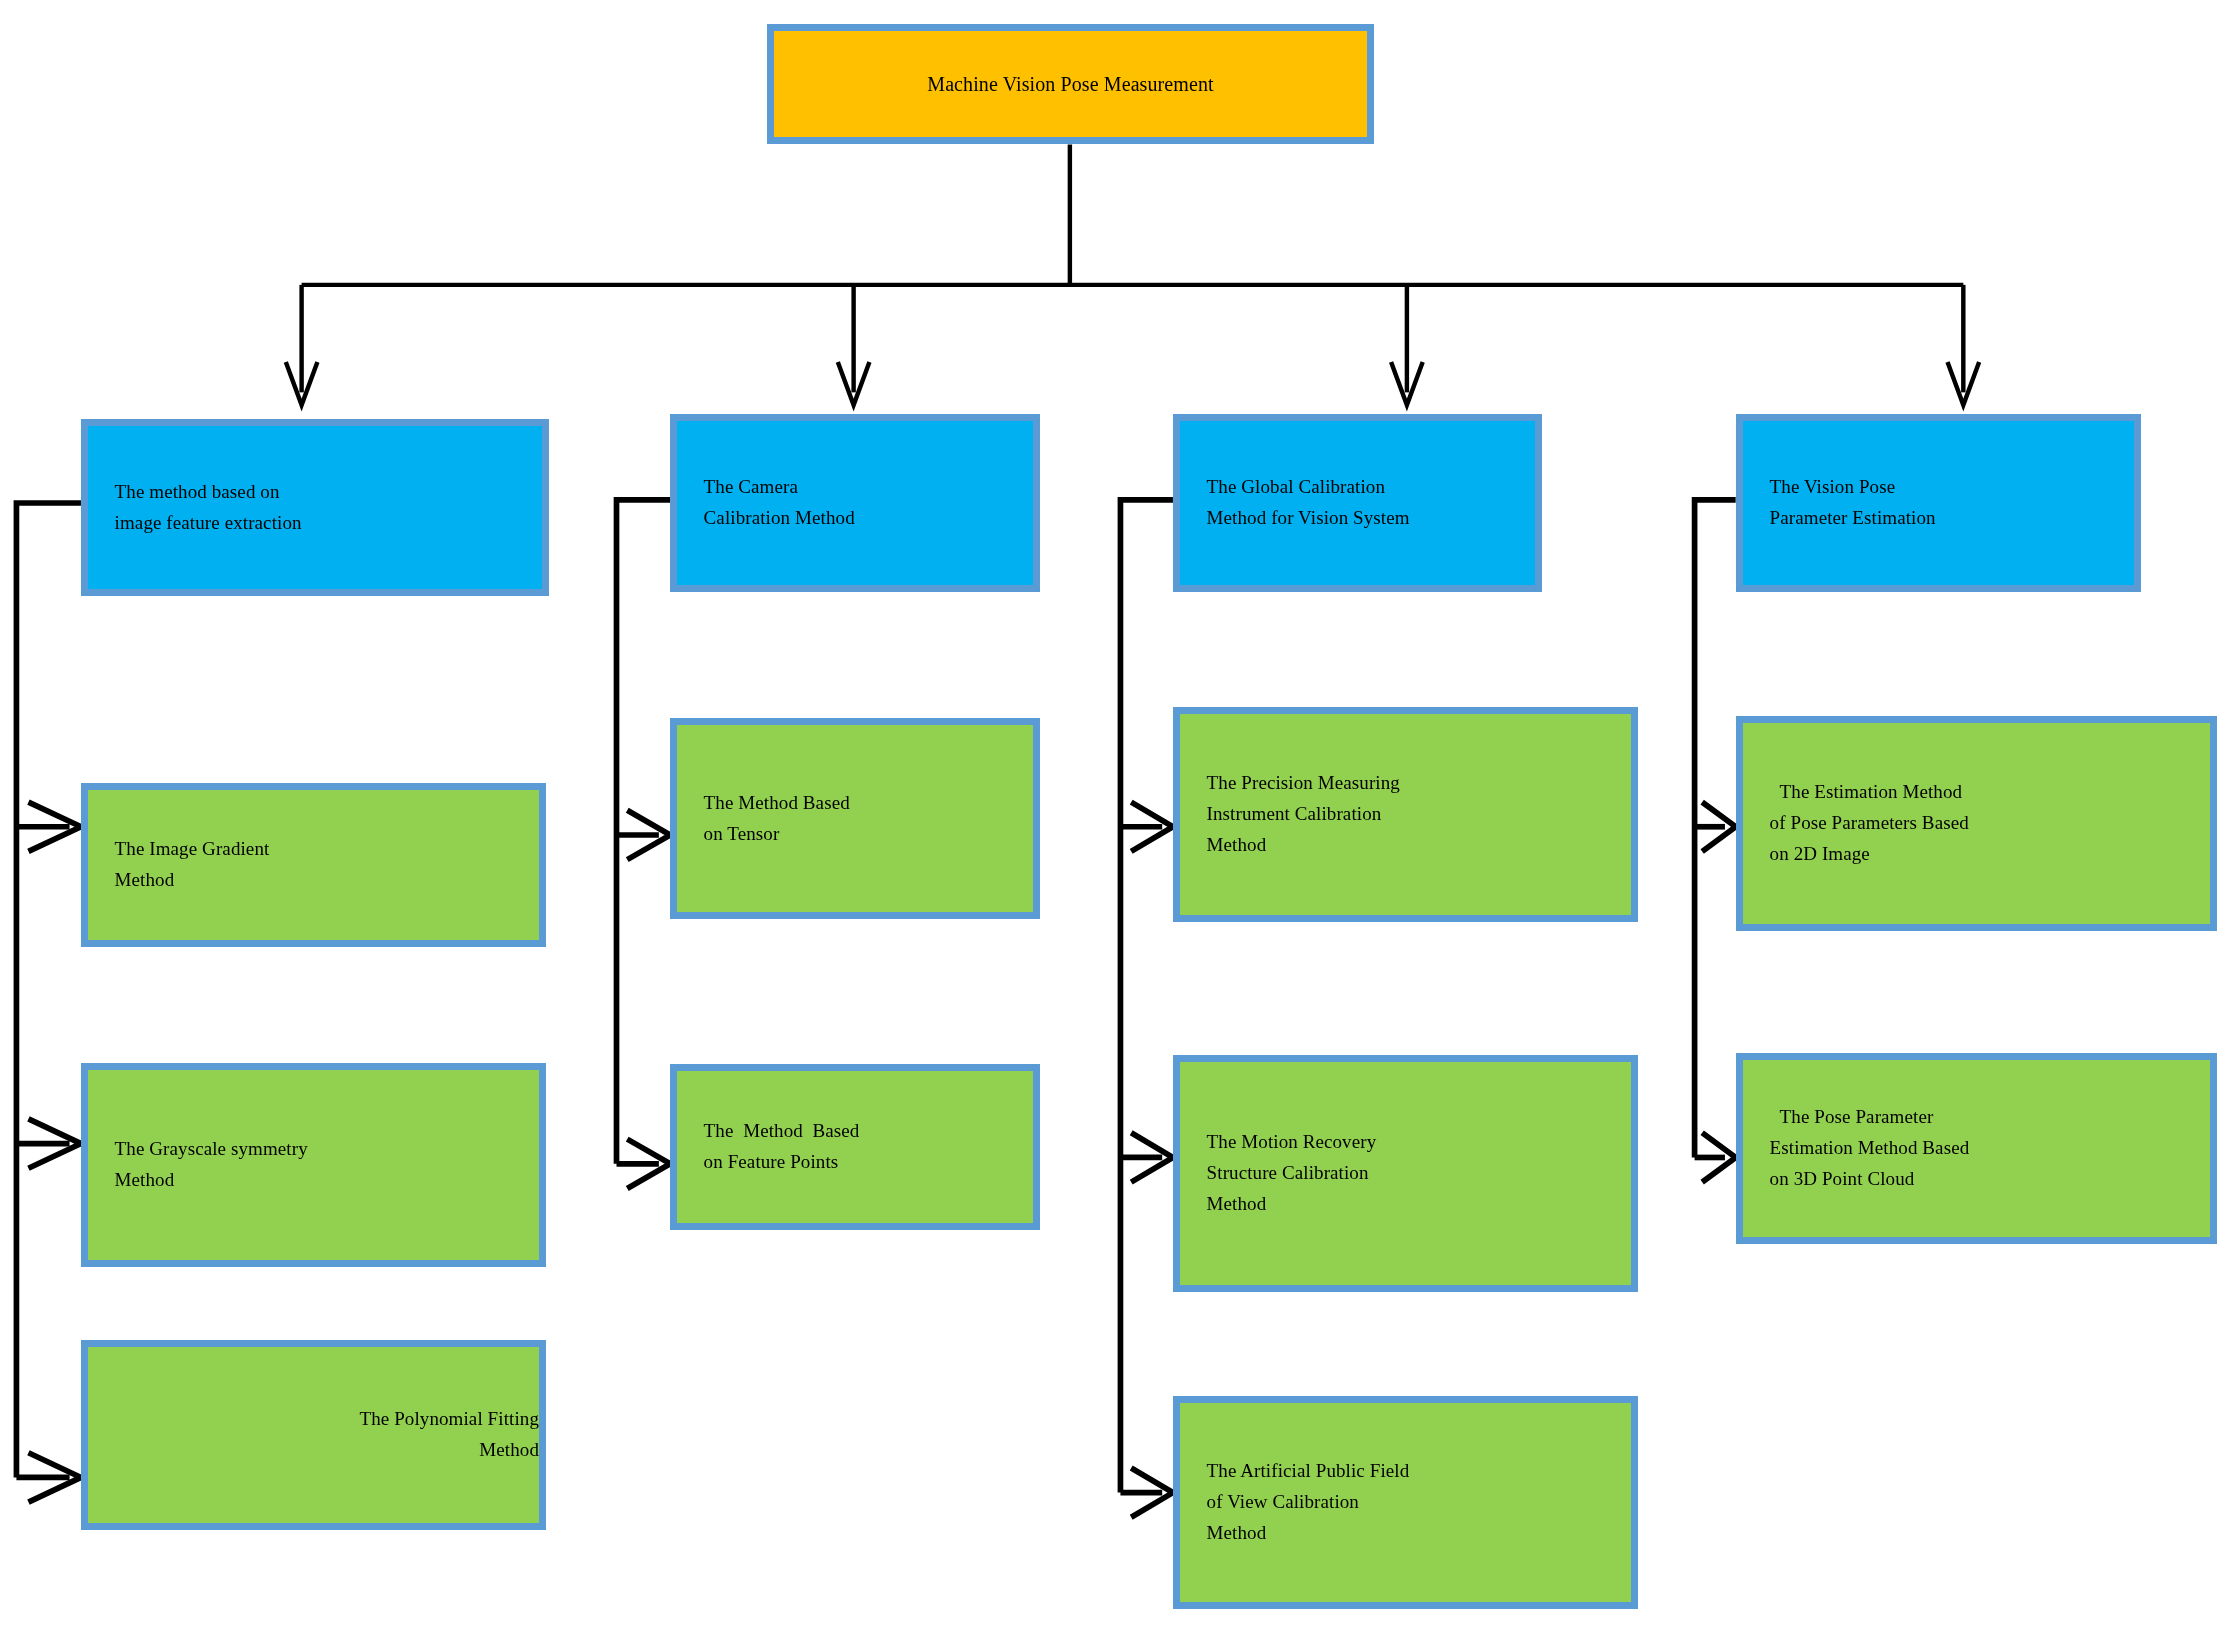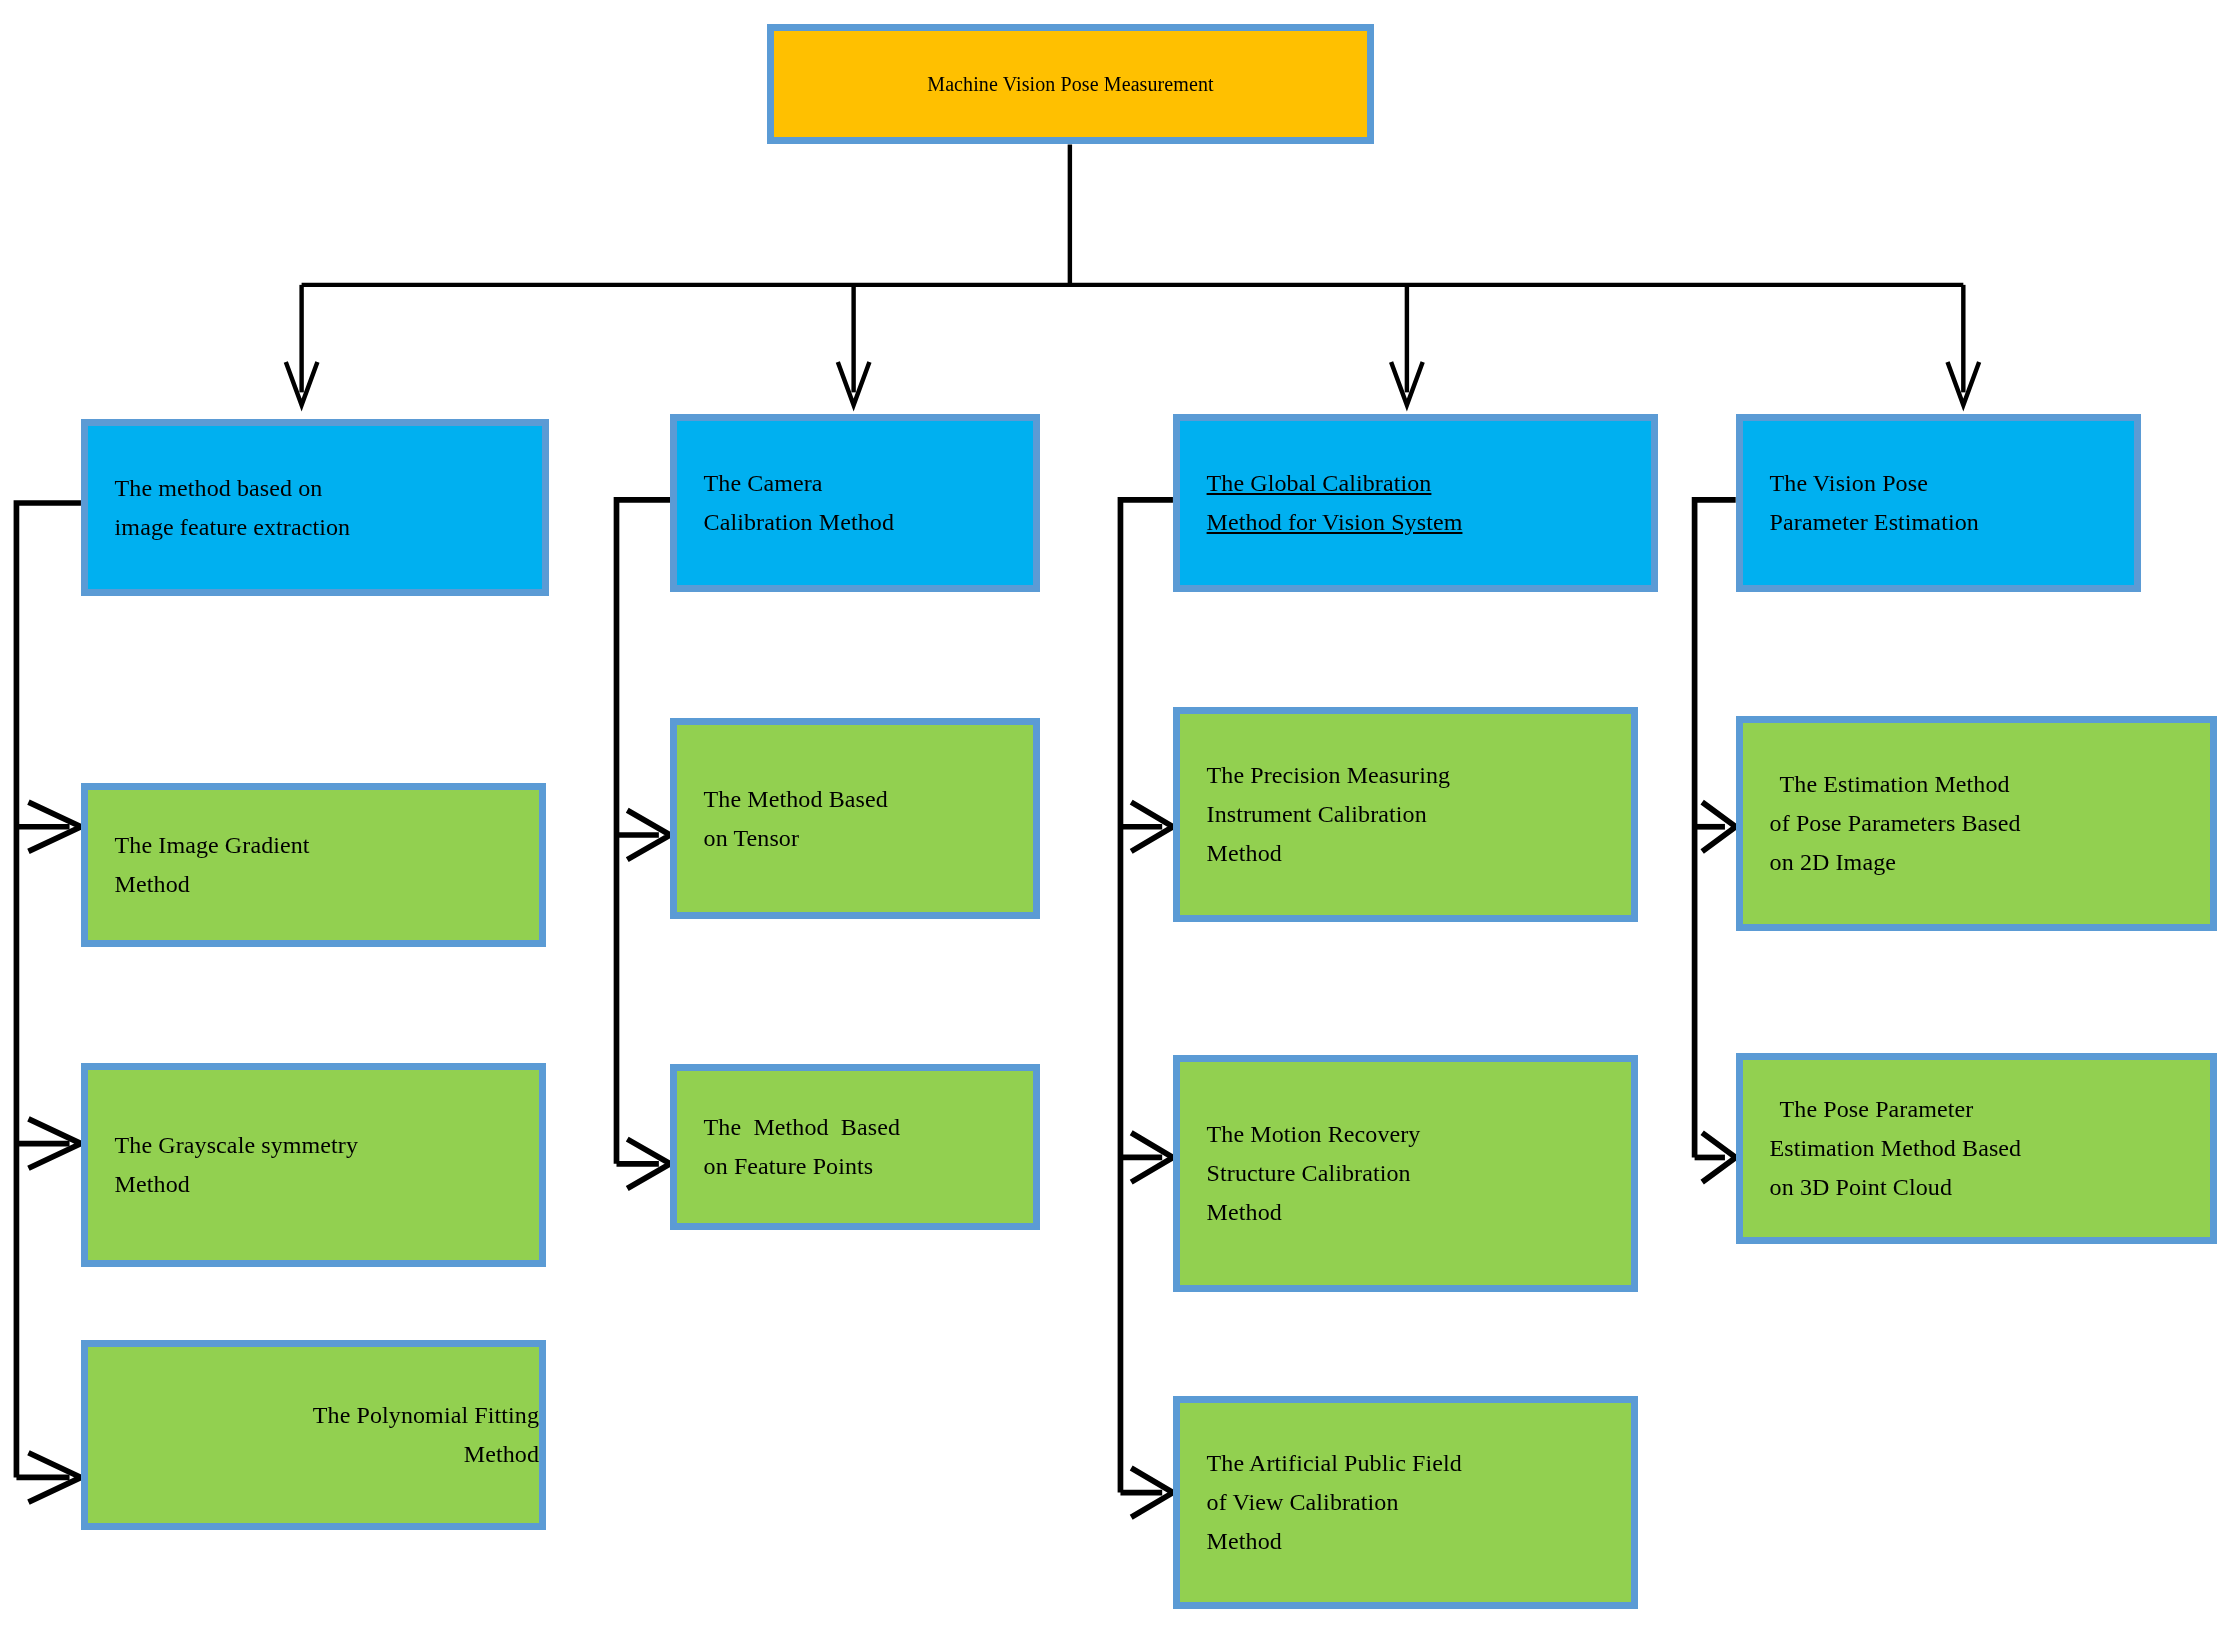--- a/index.html
+++ b/index.html
@@ -17,21 +17,21 @@
   }
   .node {
     position: absolute;
     box-sizing: border-box;
     border: 7px solid #5B9BD5;
     display: flex;
     flex-direction: column;
     justify-content: center;
     color: #000000;
     line-height: 1.62;
-    font-size: 24px;
+    font-size: 19px;
     letter-spacing: 0.1px;
   }
   .node .ln {
     display: block;
     white-space: pre;
   }
   .node.root {
     background: #FFC000;
     align-items: center;
     font-size: 20px;
@@ -124,21 +124,21 @@
   <div class="node lvl2" style="left:81px; top:419px; width:468px; height:177px;">
     <span class="ln">The method based on</span>
     <span class="ln">image feature extraction</span>
   </div>
 
   <div class="node lvl2" style="left:670px; top:414px; width:370px; height:178px;">
     <span class="ln">The Camera</span>
     <span class="ln">Calibration Method</span>
   </div>
 
-  <div class="node lvl2" style="left:1173px; top:414px; width:485px; height:178px;text-decoration:underline;">
+  <div class="node lvl2" style="left:1173px; top:414px; width:369px; height:178px;">
     <span class="ln">The Global Calibration</span>
     <span class="ln">Method for Vision System</span>
   </div>
 
   <div class="node lvl2" style="left:1736px; top:414px; width:405px; height:178px;">
     <span class="ln">The Vision Pose</span>
     <span class="ln">Parameter Estimation</span>
   </div>
 
   <div class="node leaf" style="left:81px; top:745px; width:465px; height:164px;margin-top:38px;">

